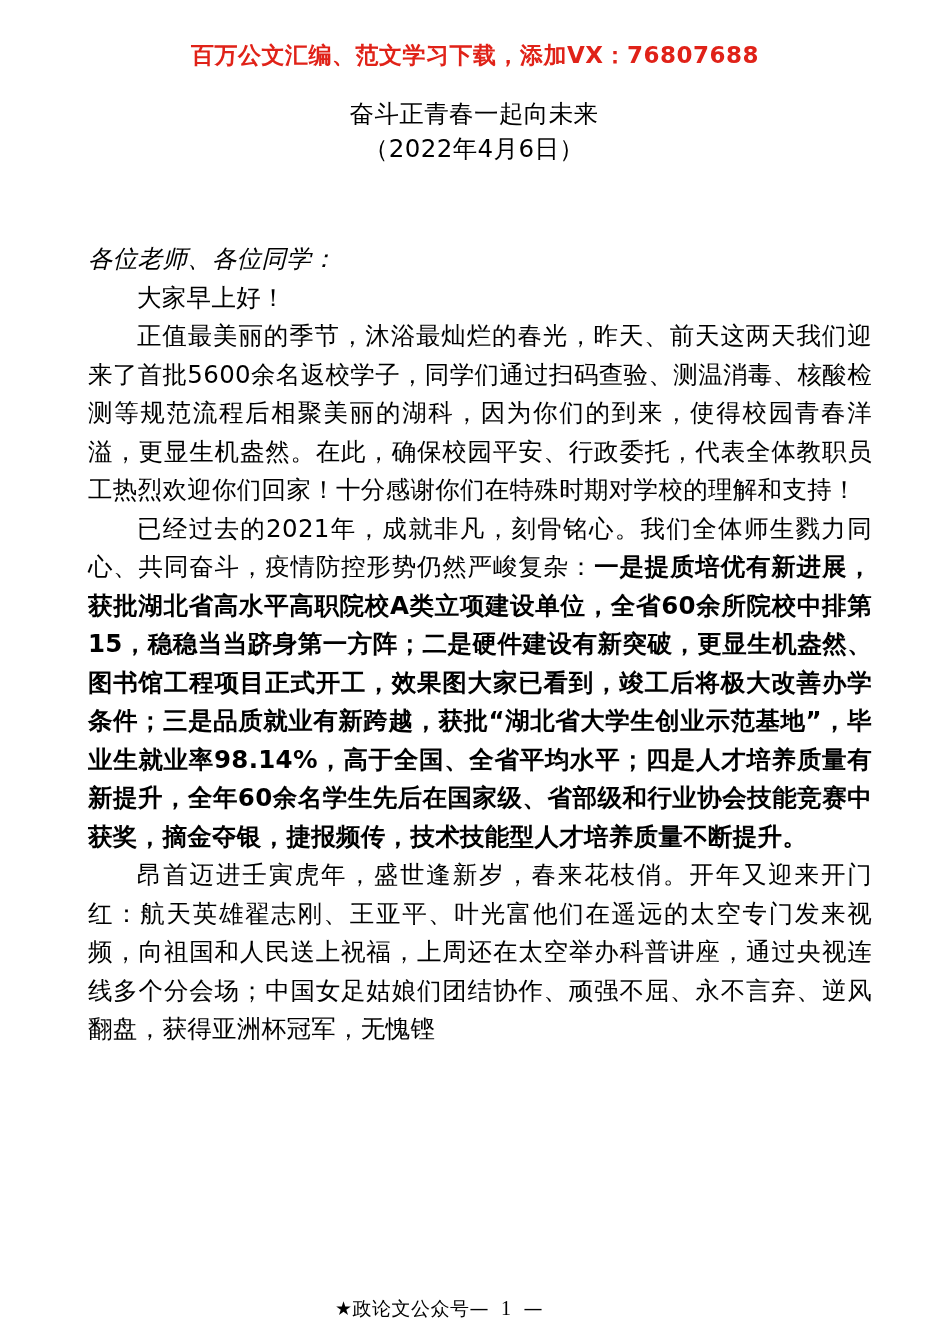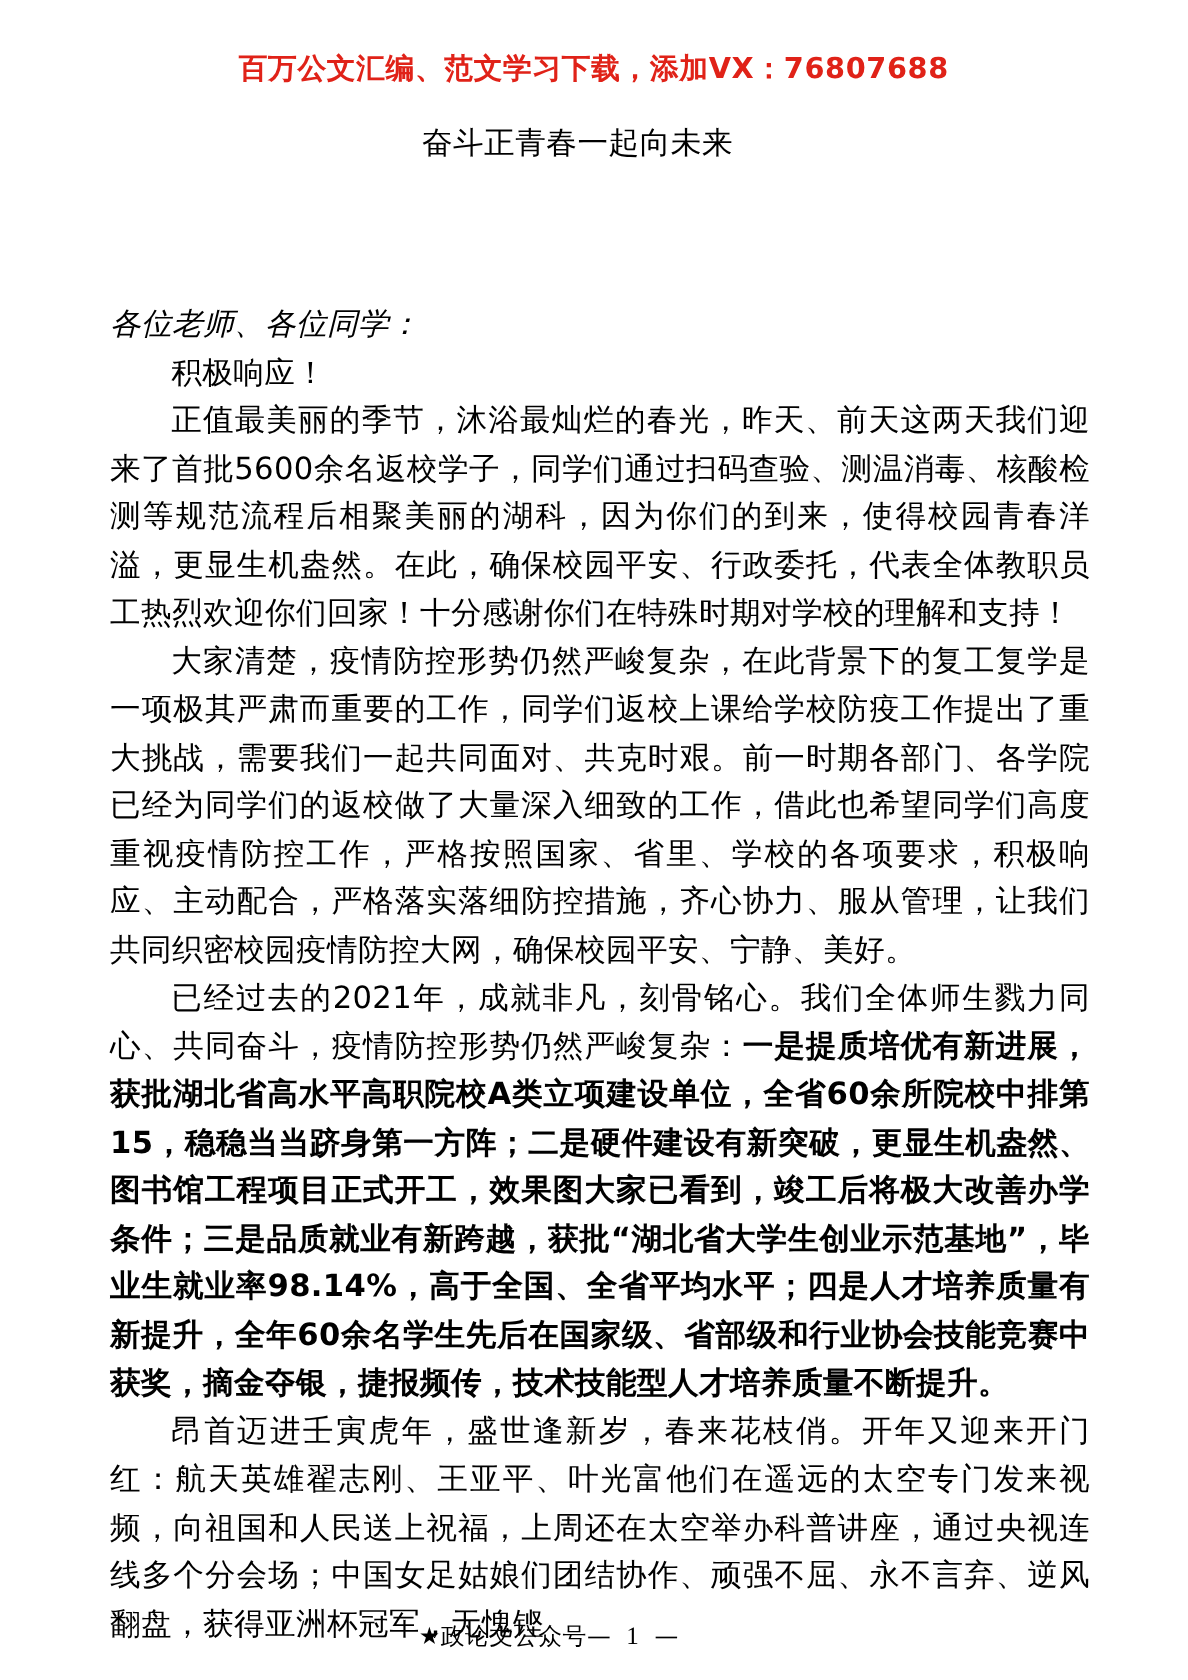--- a/index.html
+++ b/index.html
@@ -32,21 +32,21 @@
     font-weight: 700;
     letter-spacing: 0.5px;
     line-height: 1.2;
     white-space: nowrap;
   }
 
   
   .title-block {
     position: absolute;
     top: 96px;
-    left: 0;
+    left: 12px;
     width: 924px;
     text-align: center;
   }
   .title-line {
     font-size: 24.5px;
     line-height: 35px;
     letter-spacing: 0.4px;
     white-space: nowrap;
   }
 
@@ -109,31 +109,31 @@
 <body>
 
 <div class="page" style="background: rgb(255, 255, 255); color: rgb(0, 0, 0);">
 
   <div class="promo-banner" style="color: rgb(224, 34, 24);">
     <span>百万公文汇编、范文学习下载，添加VX：76807688</span>
   </div>
 
   <div class="title-block">
     <div class="title-line">奋斗正青春一起向未来</div>
+    <div class="title-line">（2022年4月6日）</div>
   </div>
 
   <div class="body-block">
 
     <p class="para noindent">各位老师、各位同学：</p>
 
-    <p class="para indent">积极响应！</p>
+    <p class="para indent">大家早上好！</p>
 
     <p class="para indent">正值最美丽的季节，沐浴最灿烂的春光，昨天、前天这两天我们迎来了首批5600余名返校学子，同学们通过扫码查验、测温消毒、核酸检测等规范流程后相聚美丽的湖科，因为你们的到来，使得校园青春洋溢，更显生机盎然。在此，确保校园平安、行政委托，代表全体教职员工热烈欢迎你们回家！十分感谢你们在特殊时期对学校的理解和支持！</p>
 
-    <p class="para indent">大家清楚，疫情防控形势仍然严峻复杂，在此背景下的复工复学是一项极其严肃而重要的工作，同学们返校上课给学校防疫工作提出了重大挑战，需要我们一起共同面对、共克时艰。前一时期各部门、各学院已经为同学们的返校做了大量深入细致的工作，借此也希望同学们高度重视疫情防控工作，严格按照国家、省里、学校的各项要求，积极响应、主动配合，严格落实落细防控措施，齐心协力、服从管理，让我们共同织密校园疫情防控大网，确保校园平安、宁静、美好。</p>
 
     <p class="para indent"><span>已经过去的2021年，成就非凡，刻骨铭心。我们全体师生戮力同心、共同奋斗，疫情防控形势仍然严峻复杂：</span><span class="bold-run">一是提质培优有新进展，获批湖北省高水平高职院校A类立项建设单位，全省60余所院校中排第15，稳稳当当跻身第一方阵；二是硬件建设有新突破，更显生机盎然、图书馆工程项目正式开工，效果图大家已看到，竣工后将极大改善办学条件；三是品质就业有新跨越，获批“湖北省大学生创业示范基地”，毕业生就业率98.14%，高于全国、全省平均水平；四是人才培养质量有新提升，全年60余名学生先后在国家级、省部级和行业协会技能竞赛中获奖，摘金夺银，捷报频传，技术技能型人才培养质量不断提升。</span></p>
 
     <p class="para indent">昂首迈进壬寅虎年，盛世逢新岁，春来花枝俏。开年又迎来开门红：航天英雄翟志刚、王亚平、叶光富他们在遥远的太空专门发来视频，向祖国和人民送上祝福，上周还在太空举办科普讲座，通过央视连线多个分会场；中国女足姑娘们团结协作、顽强不屈、永不言弃、逆风翻盘，获得亚洲杯冠军，无愧铿</p>
 
   </div>
 
   <div class="footer">
     <span class="footer-inner"><span class="footer-mark">★</span><span class="footer-mark">政论文公众号</span><span class="footer-dash">—</span><span class="footer-pageno">1</span><span class="footer-dash">—</span></span>
   </div>

